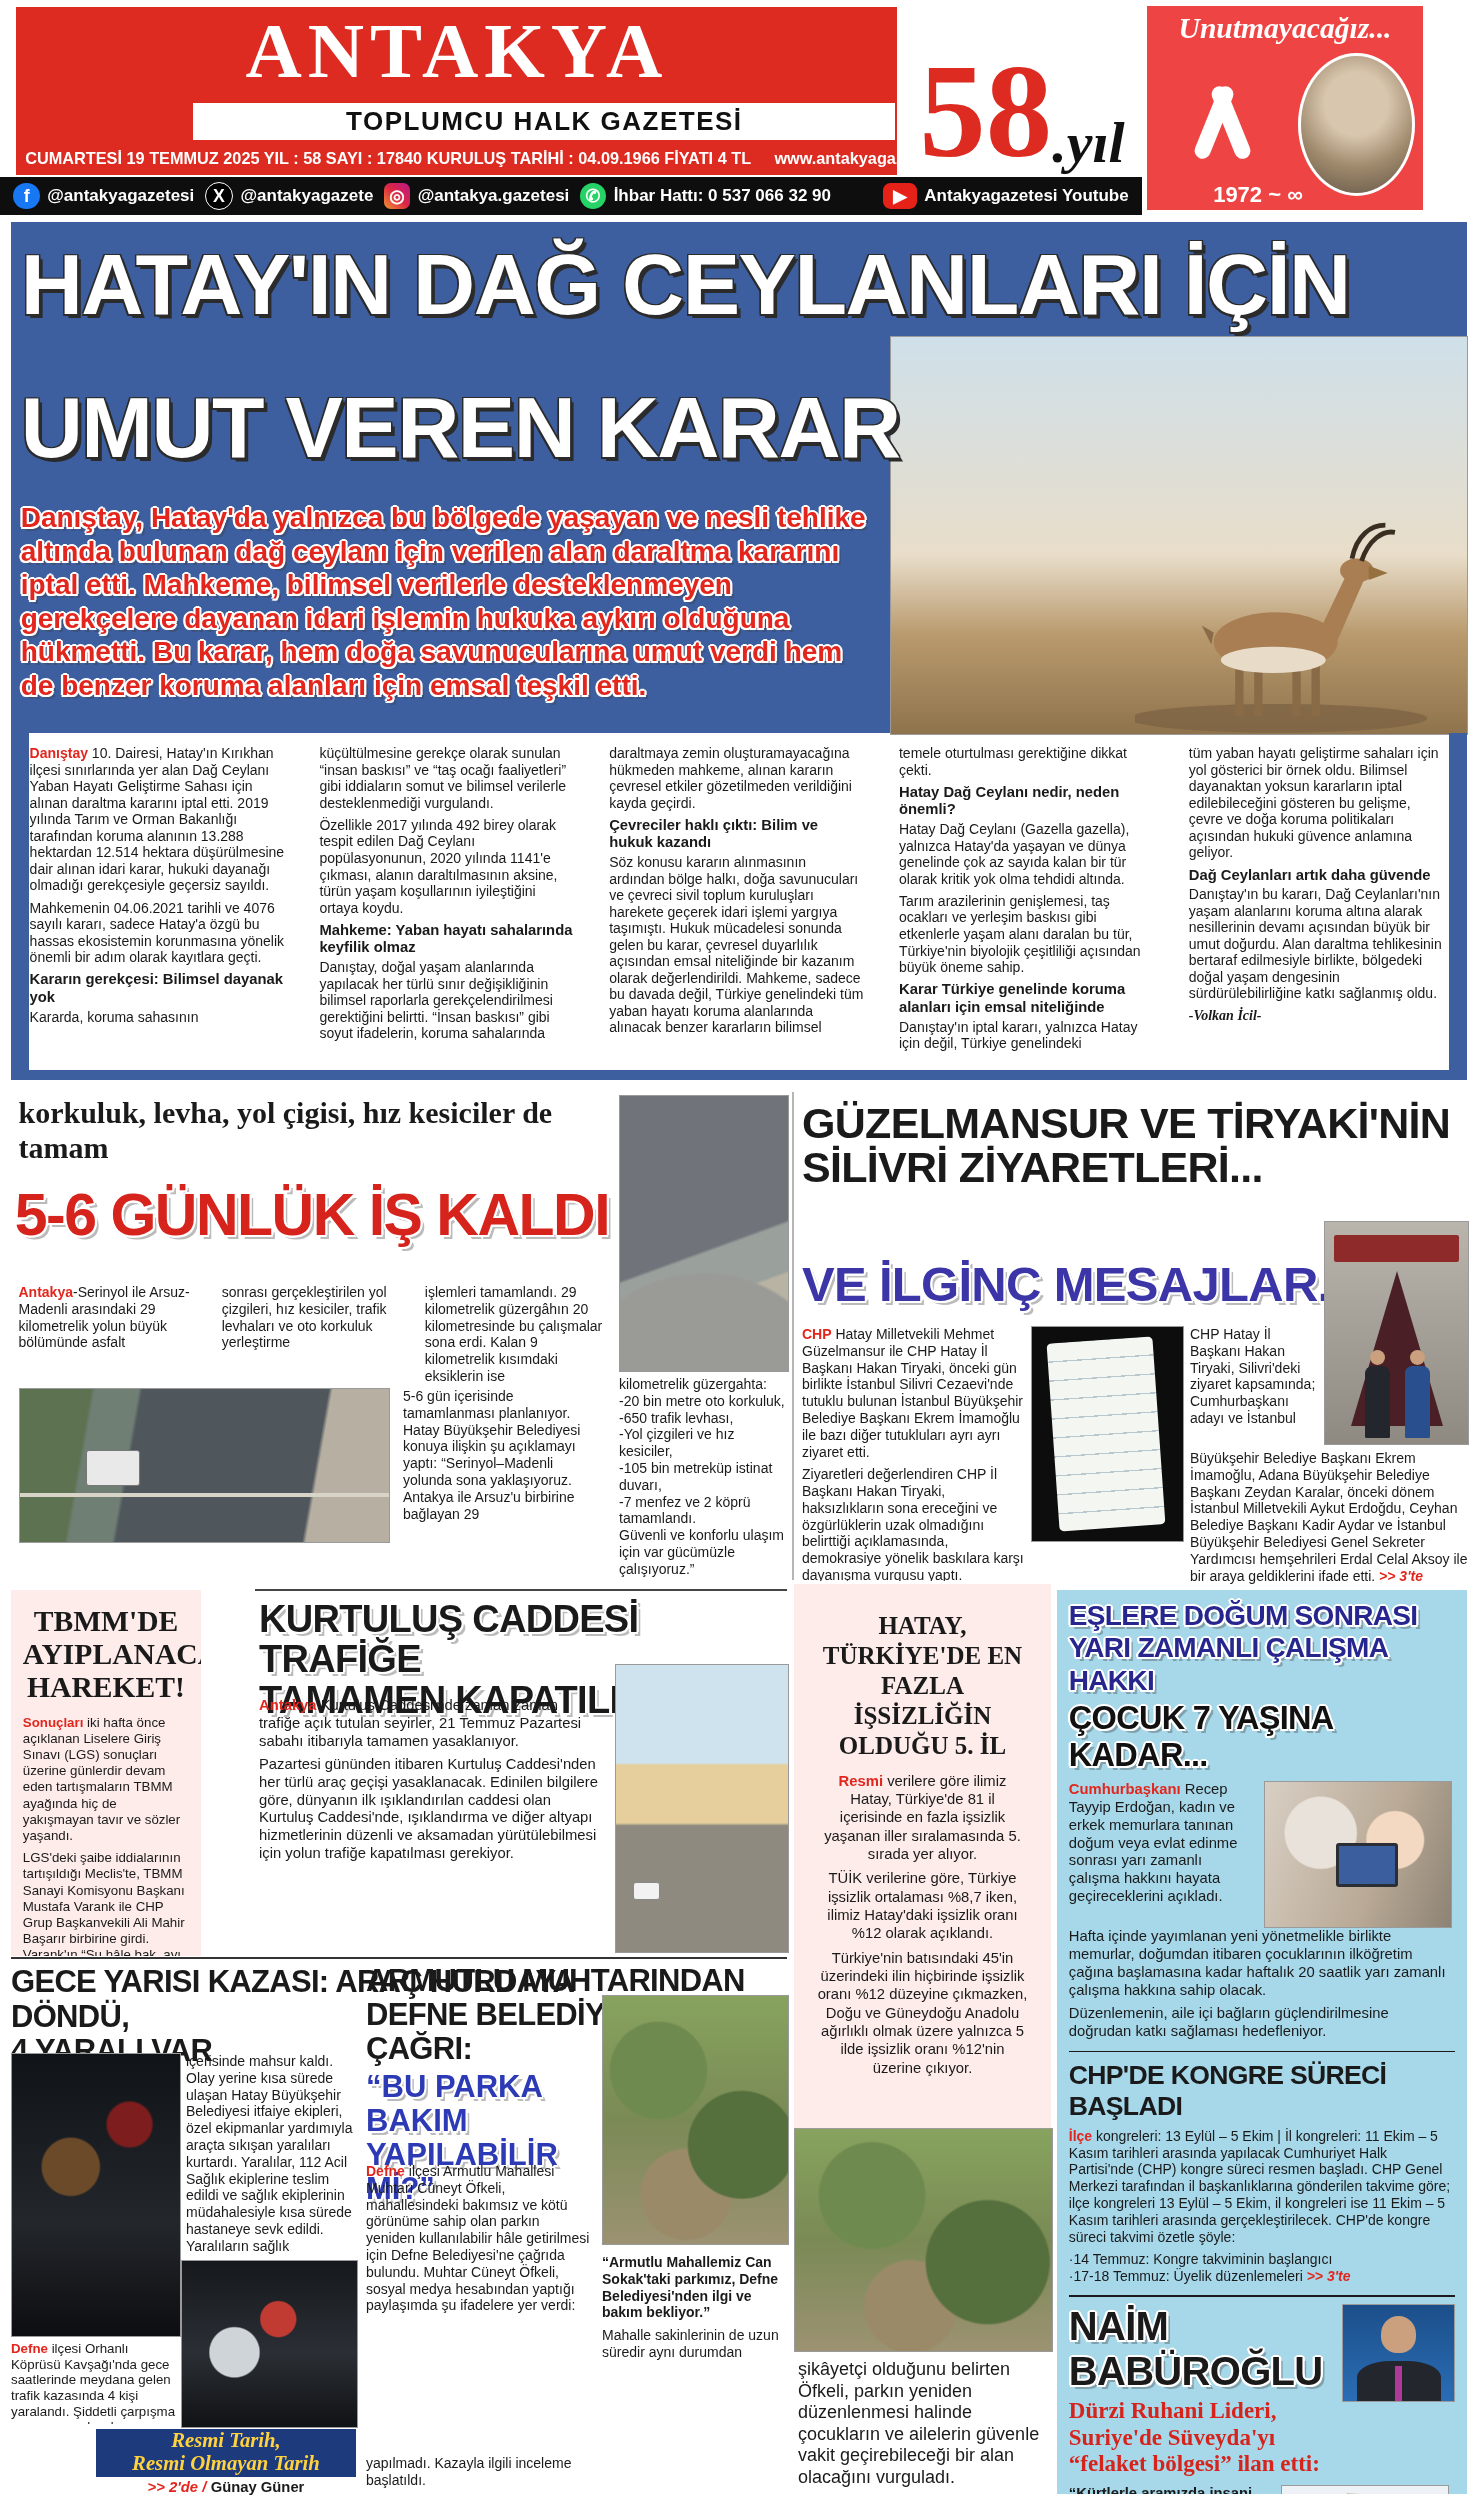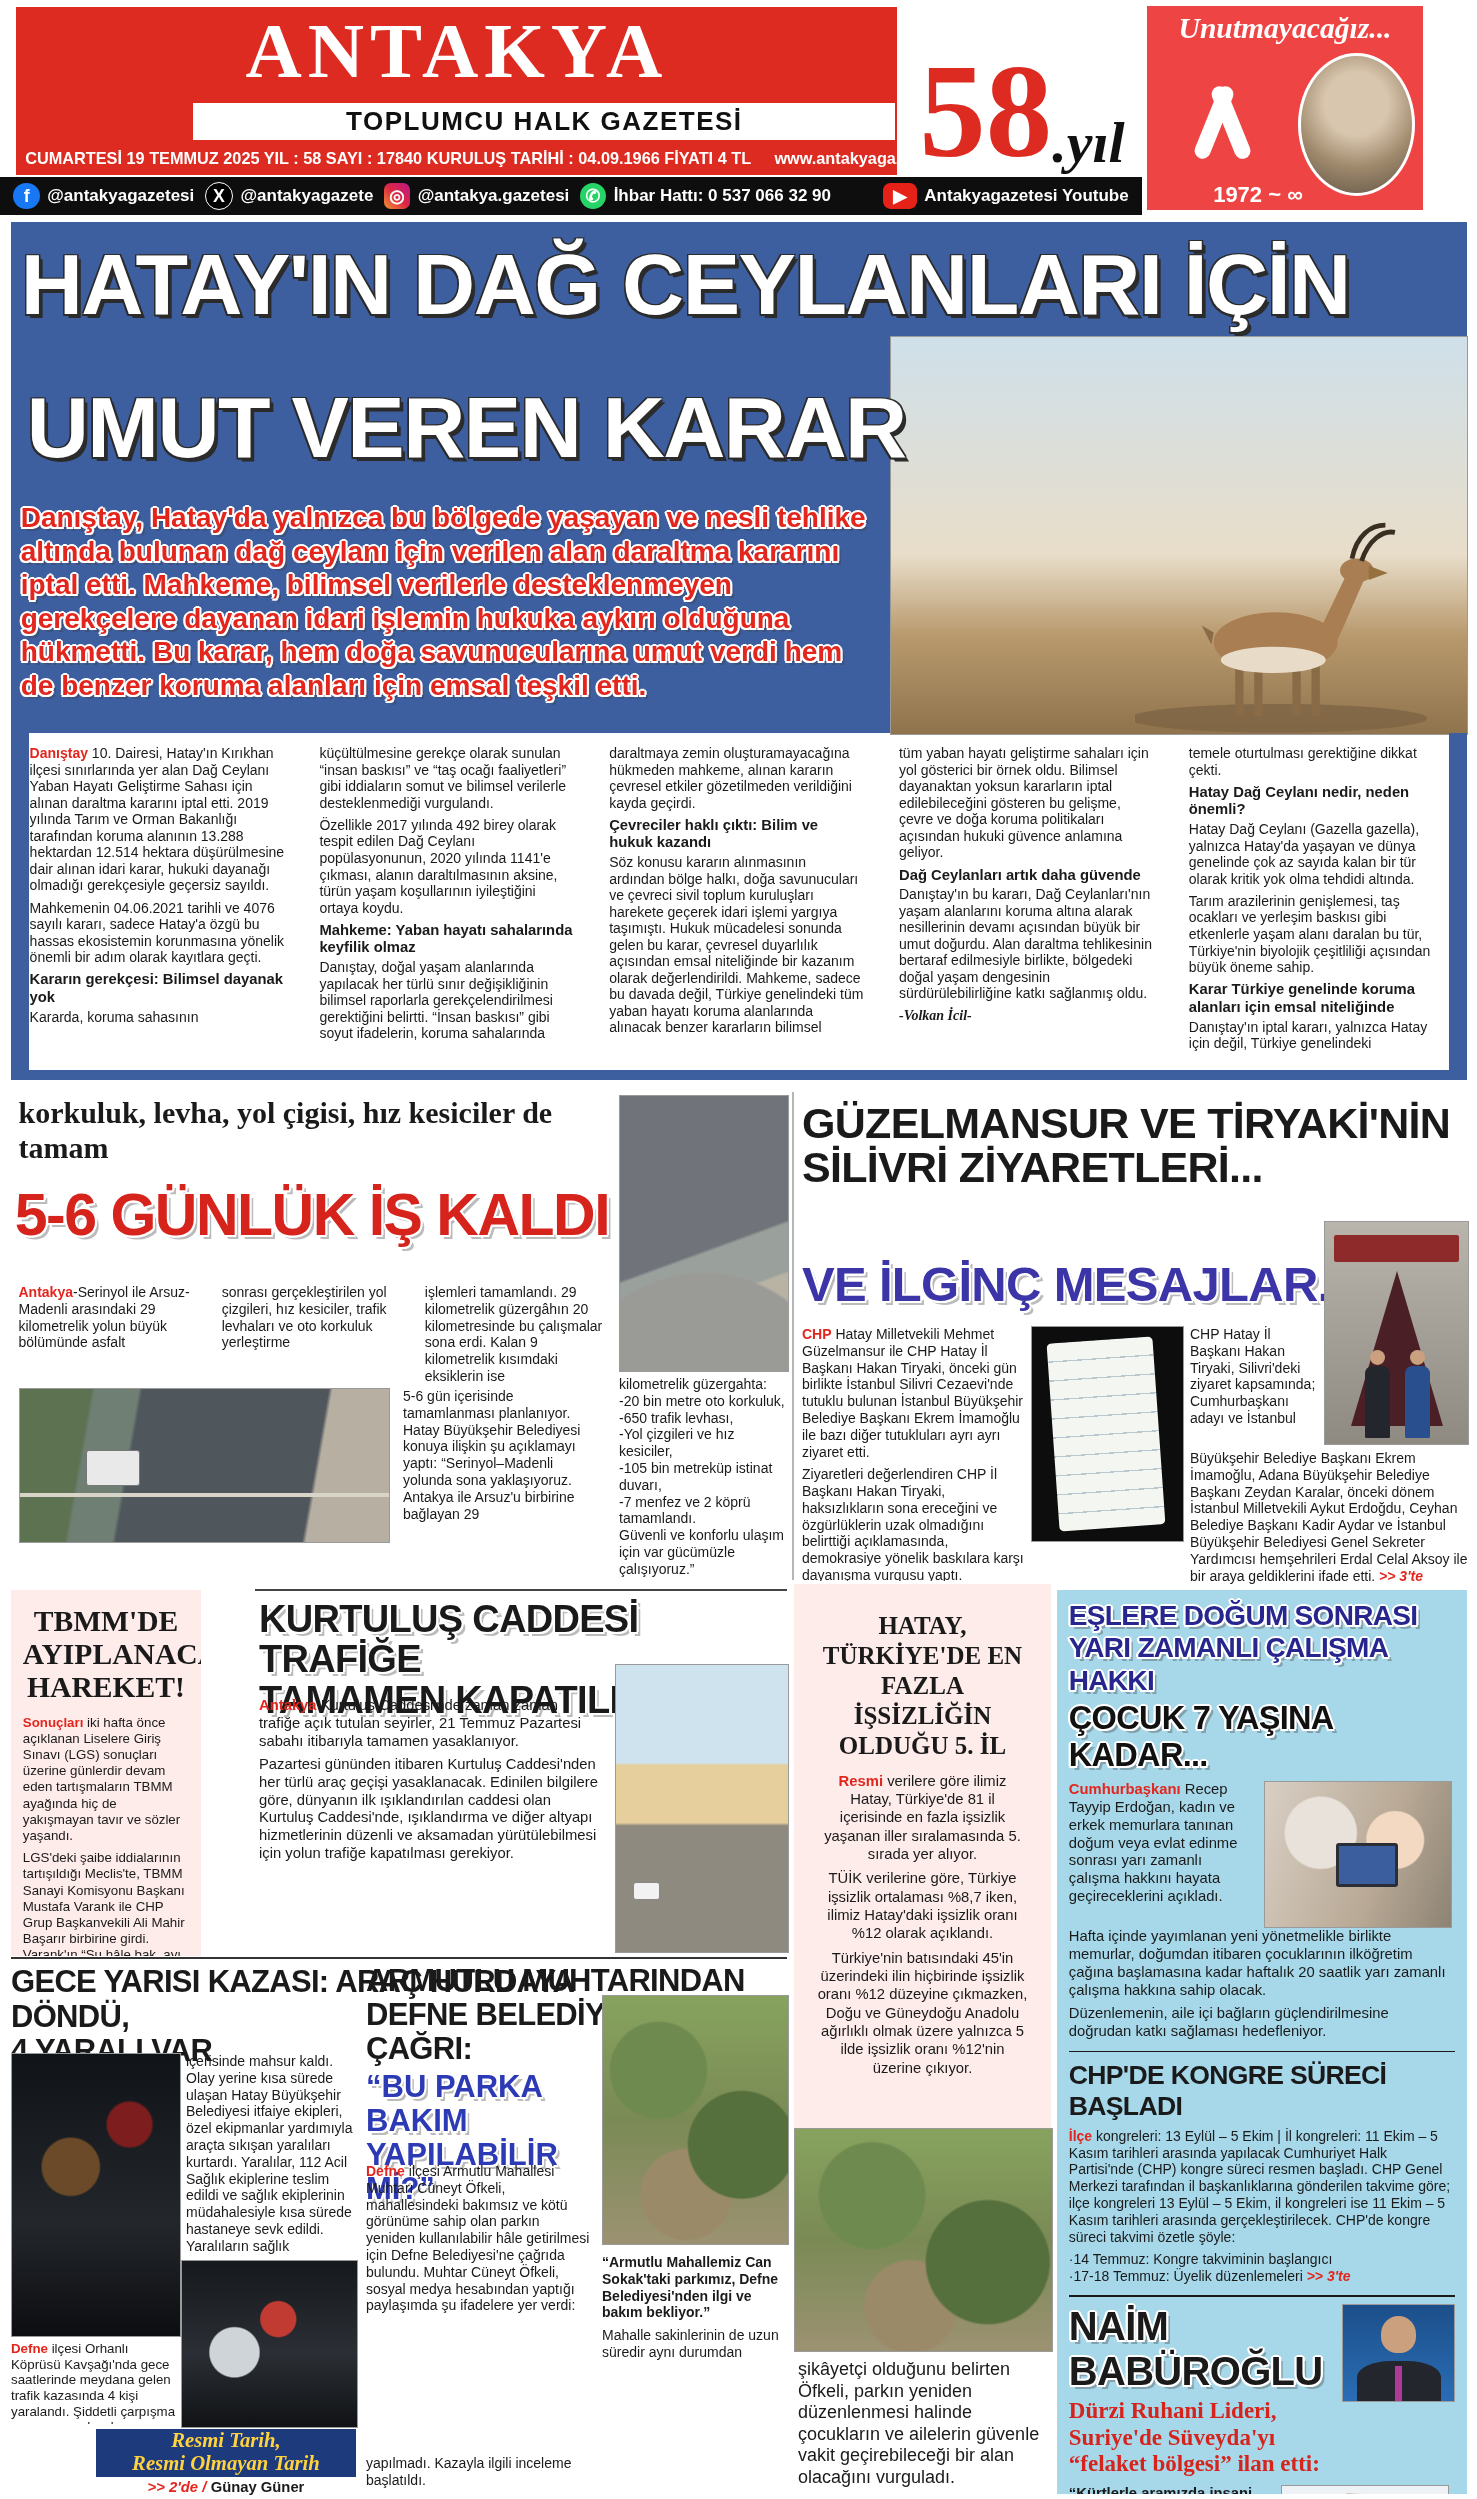--- a/index.html
+++ b/index.html
@@ -32,21 +32,21 @@
      background:radial-gradient(circle at 50% 35%, #d8c6ae 0 30%, #a08a6d 60%, #5f5244 100%);}
   #mem-years{left:0;top:176px;width:222px;text-align:center;font-size:22px;font-weight:bold;}
   #ribbon{left:52px;top:74px;width:52px;height:89px;}
   .rib{position:absolute;width:16.3px;height:77px;background:#fff;border-radius:8.9px;}
   #socialbar{left:0;top:177px;width:1142px;height:38px;background:#0e0e0e;display:flex;align-items:center;gap:10.3px;padding:0 13.3px;box-sizing:border-box;color:#fff;}
   .soc{display:flex;align-items:center;gap:7.4px;font-size:17px;font-weight:bold;}
   .icn{width:26.6px;height:26.6px;border-radius:50%;display:flex;align-items:center;justify-content:center;color:#fff;font-weight:bold;font-size:17.7px;}
   
   #lead-panel{left:11px;top:222px;width:1456px;height:511px;background:#3d5f9f;}
   #lead-h1{left:20.7px;top:235px;width:1441px;font-size:86px;font-weight:bold;letter-spacing:-1.5px;}
-  #lead-h2{left:20.7px;top:378px;width:1034px;font-size:86px;font-weight:bold;letter-spacing:-1.5px;margin-left:6px;}
+  #lead-h2{left:20.7px;top:378px;width:1034px;font-size:86px;font-weight:bold;letter-spacing:-1.5px;}
   #lead-deck{left:20.7px;top:501px;width:861px;font-size:28px;font-weight:bold;line-height:1.2;color:#e3261d;}
   .rail{background:#3d5f9f;}
   #lead-body{left:29.6px;top:745px;width:1415px;height:324px;display:grid;grid-template-columns:repeat(5,1fr);gap:34px;font-size:14px;line-height:1.18;overflow:hidden;}
   #lead-body h4{font-size:14.8px;}
   .byline{font-family:"Liberation Serif",serif;font-style:italic;font-weight:bold;}
   
   #sec2-divider{left:792px;top:1092px;width:1.5px;height:488px;background:#b5b5b5;}
   #road-kicker{left:18.5px;top:1095px;width:595px;font-size:30px;line-height:1.18;font-weight:bold;}
   #road-headline{left:14.8px;top:1181px;width:776px;font-size:59px;font-weight:bold;letter-spacing:-1.5px;color:#d6231c;}
   #road-cols{left:18.5px;top:1284px;width:591px;display:grid;grid-template-columns:repeat(3,1fr);gap:18.5px;font-size:14px;line-height:1.2;}
@@ -211,32 +211,32 @@
       <p>Özellikle 2017 yılında 492 birey olarak tespit edilen Dağ Ceylanı popülasyonunun, 2020 yılında 1141'e çıkması, alanın daraltılmasının aksine, türün yaşam koşullarının iyileştiğini ortaya koydu.</p>
       <h4>Mahkeme: Yaban hayatı sahalarında keyfilik olmaz</h4>
       <p>Danıştay, doğal yaşam alanlarında yapılacak her türlü sınır değişikliğinin bilimsel raporlarla gerekçelendirilmesi gerektiğini belirtti. “İnsan baskısı” gibi soyut ifadelerin, koruma sahalarında</p>
     </div>
     <div class="col">
       <p>daraltmaya zemin oluşturamayacağına hükmeden mahkeme, alınan kararın çevresel etkiler gözetilmeden verildiğini kayda geçirdi.</p>
       <h4>Çevreciler haklı çıktı: Bilim ve hukuk kazandı</h4>
       <p>Söz konusu kararın alınmasının ardından bölge halkı, doğa savunucuları ve çevreci sivil toplum kuruluşları harekete geçerek idari işlemi yargıya taşımıştı. Hukuk mücadelesi sonunda gelen bu karar, çevresel duyarlılık açısından emsal niteliğinde bir kazanım olarak değerlendirildi. Mahkeme, sadece bu davada değil, Türkiye genelindeki tüm yaban hayatı koruma alanlarında alınacak benzer kararların bilimsel</p>
     </div>
     <div class="col">
-      <p>tüm yaban hayatı geliştirme sahaları için yol gösterici bir örnek oldu. Bilimsel dayanaktan yoksun kararların iptal edilebileceğini gösteren bu gelişme, çevre ve doğa koruma politikaları açısından hukuki güvence anlamına geliyor.</p>
-      <h4>Dağ Ceylanları artık daha güvende</h4>
-      <p>Danıştay'ın bu kararı, Dağ Ceylanları'nın yaşam alanlarını koruma altına alarak nesillerinin devamı açısından büyük bir umut doğurdu. Alan daraltma tehlikesinin bertaraf edilmesiyle birlikte, bölgedeki doğal yaşam dengesinin sürdürülebilirliğine katkı sağlanmış oldu.</p>
-      <p class="byline">-Volkan İcil-</p>
-    </div>
-    <div class="col">
       <p>temele oturtulması gerektiğine dikkat çekti.</p>
       <h4>Hatay Dağ Ceylanı nedir, neden önemli?</h4>
       <p>Hatay Dağ Ceylanı (Gazella gazella), yalnızca Hatay'da yaşayan ve dünya genelinde çok az sayıda kalan bir tür olarak kritik yok olma tehdidi altında.</p>
       <p>Tarım arazilerinin genişlemesi, taş ocakları ve yerleşim baskısı gibi etkenlerle yaşam alanı daralan bu tür, Türkiye'nin biyolojik çeşitliliği açısından büyük öneme sahip.</p>
       <h4>Karar Türkiye genelinde koruma alanları için emsal niteliğinde</h4>
       <p>Danıştay'ın iptal kararı, yalnızca Hatay için değil, Türkiye genelindeki</p>
+    </div>
+    <div class="col">
+      <p>tüm yaban hayatı geliştirme sahaları için yol gösterici bir örnek oldu. Bilimsel dayanaktan yoksun kararların iptal edilebileceğini gösteren bu gelişme, çevre ve doğa koruma politikaları açısından hukuki güvence anlamına geliyor.</p>
+      <h4>Dağ Ceylanları artık daha güvende</h4>
+      <p>Danıştay'ın bu kararı, Dağ Ceylanları'nın yaşam alanlarını koruma altına alarak nesillerinin devamı açısından büyük bir umut doğurdu. Alan daraltma tehlikesinin bertaraf edilmesiyle birlikte, bölgedeki doğal yaşam dengesinin sürdürülebilirliğine katkı sağlanmış oldu.</p>
+      <p class="byline">-Volkan İcil-</p>
     </div>
   </div>
 
   <div class="abs" id="sec2-divider"></div>
   <div class="abs serif" id="road-kicker">
     <div>korkuluk, levha, yol çigisi, hız kesiciler de tamam</div>
   </div>
   <div class="ph roundabout" style="left:619px;top:1095px;width:168px;height:275px;"></div>
   <div class="abs out-white" id="road-headline">5-6 GÜNLÜK İŞ KALDI</div>
   <div class="abs" id="road-cols">

